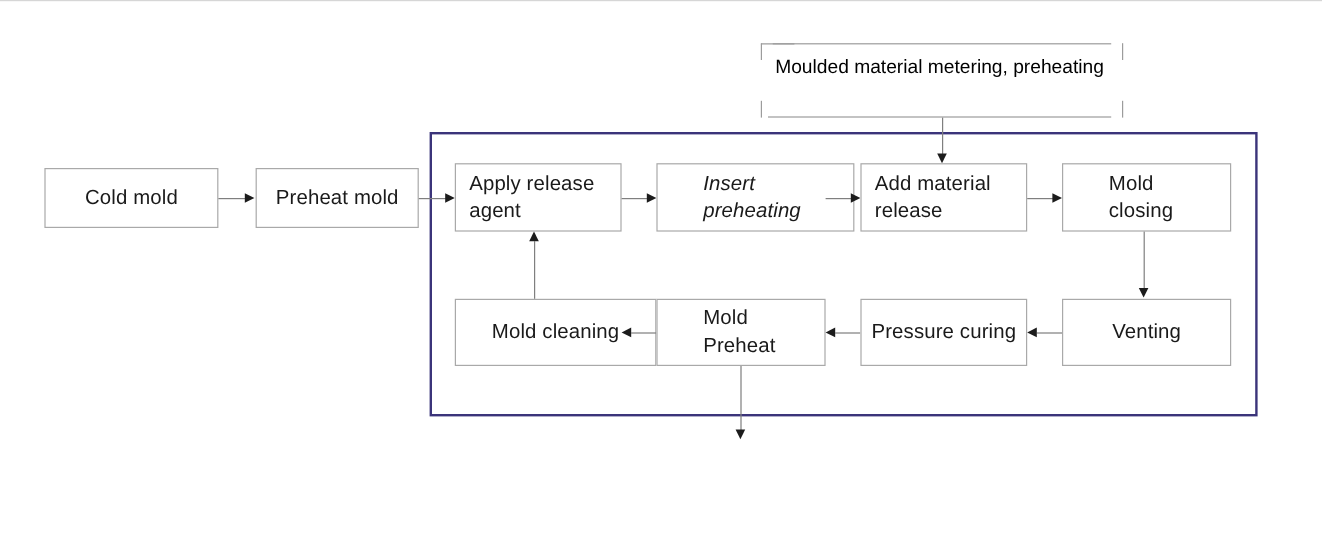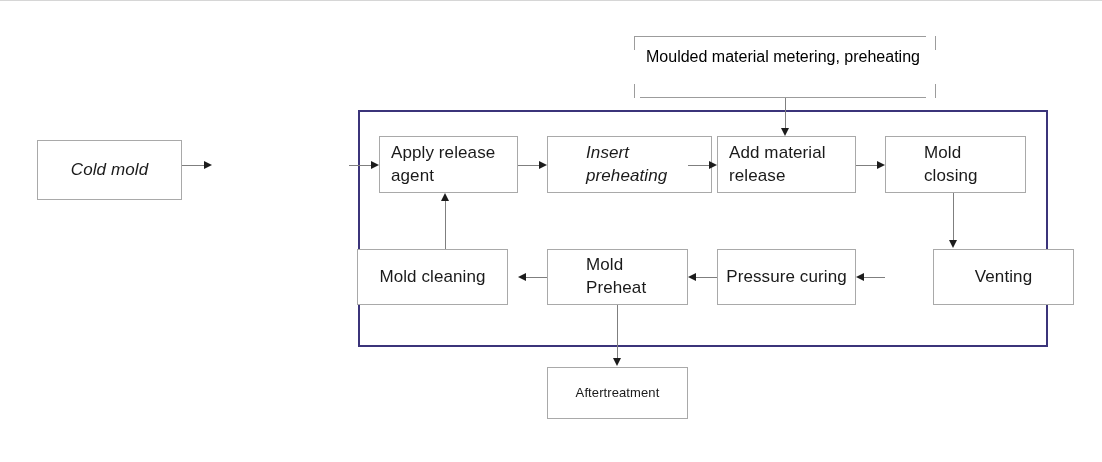--- a/index.html
+++ b/index.html
@@ -121,24 +121,27 @@
     <span class="edge e-left"></span>
     <span class="edge e-left-b"></span>
     <span class="edge e-right"></span>
     <span class="edge e-right-b"></span>
     <div>Moulded material metering, preheating</div>
   </div>
 
   <div class="vline" style="left:785px; top:98px; height:31px;"></div>
   <div class="arrow down" style="left:780.5px; top:128px;"></div>
 
-  <div class="box center" style="left:37px; top:140px; width:145px; height:60px;font-style:italic;">
+  <div class="box center" style="left:37px; top:140px; width:145px; height:50px;">
     <span class="txt">Cold mold</span>
   </div>
 
+  <div class="box center" style="left:213px; top:140px; width:136px; height:50px;">
+    <span class="txt">Preheat mold</span>
+  </div>
 
   <div class="hline" style="left:182px; top:165px; width:23px;"></div>
   <div class="arrow right" style="left:204px; top:160.5px;"></div>
 
   <div class="hline" style="left:349px; top:165px; width:23px;"></div>
   <div class="arrow right" style="left:371px; top:160.5px;"></div>
 
   <div class="box left" style="left:379px; top:136px; width:139px; height:57px;">
     <span class="txt">
       <span>Apply release</span><br>
@@ -172,21 +175,21 @@
   <div class="box indent" style="left:885px; top:136px; width:141px; height:57px;">
     <span class="txt">
       <span>Mold</span><br>
       <span>closing</span>
     </span>
   </div>
 
   <div class="vline" style="left:953px; top:193px; width:1px; height:48px;"></div>
   <div class="arrow down" style="left:948.5px; top:240px;"></div>
 
-  <div class="box center" style="left:357px; top:249px; width:151px; height:56px;">
+  <div class="box center" style="left:379px; top:249px; width:168px; height:56px;">
     <span class="txt">Mold cleaning</span>
   </div>
 
   <div class="hline" style="left:526px; top:277px; width:21px;"></div>
   <div class="arrow left" style="left:518px; top:272.5px;"></div>
 
   <div class="box indent" style="left:547px; top:249px; width:141px; height:56px;">
     <span class="txt">
       <span>Mold</span><br>
       <span>Preheat</span>
@@ -196,27 +199,24 @@
   <div class="hline" style="left:696px; top:277px; width:21px;"></div>
   <div class="arrow left" style="left:688px; top:272.5px;"></div>
 
   <div class="box center" style="left:717px; top:249px; width:139px; height:56px;">
     <span class="txt">Pressure curing</span>
   </div>
 
   <div class="hline" style="left:864px; top:277px; width:21px;"></div>
   <div class="arrow left" style="left:856px; top:272.5px;"></div>
 
-  <div class="box center" style="left:885px; top:249px; width:141px; height:56px;margin-left:48px;">
+  <div class="box center" style="left:885px; top:249px; width:141px; height:56px;">
     <span class="txt">Venting</span>
   </div>
 
   <div class="vline" style="left:445px; top:201px; width:1px; height:48px;"></div>
   <div class="arrow up" style="left:440.5px; top:193px;"></div>
 
   <div class="vline" style="left:617px; top:305px; width:1px; height:54px;"></div>
   <div class="arrow down" style="left:612.5px; top:358px;"></div>
 
-  <div class="box center small" style="left:547px; top:367px; width:141px; height:52px;">
-    <span class="txt">Aftertreatment</span>
-  </div>
 
 </div>
 
 </body></html>

